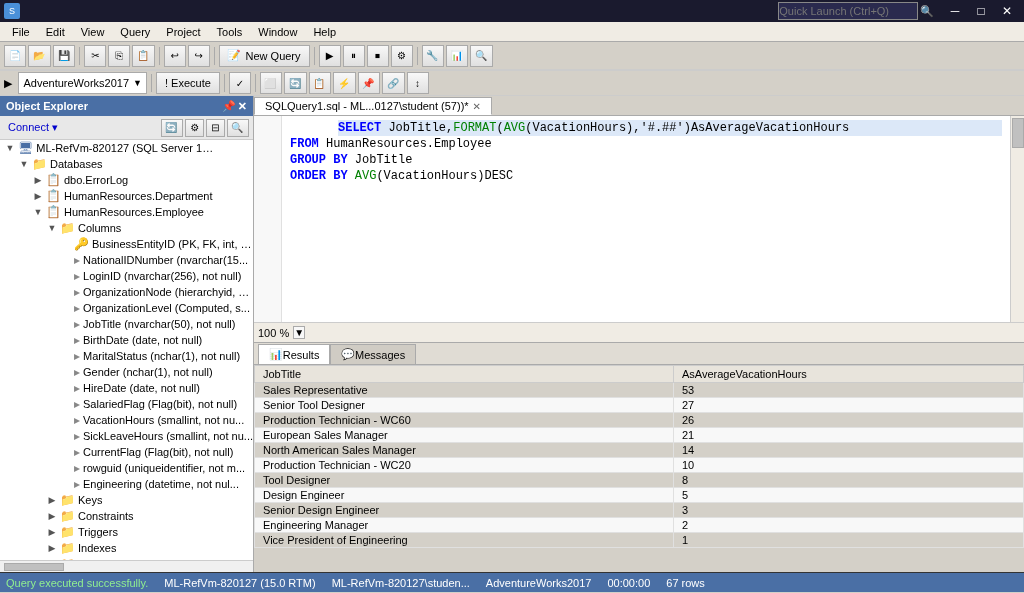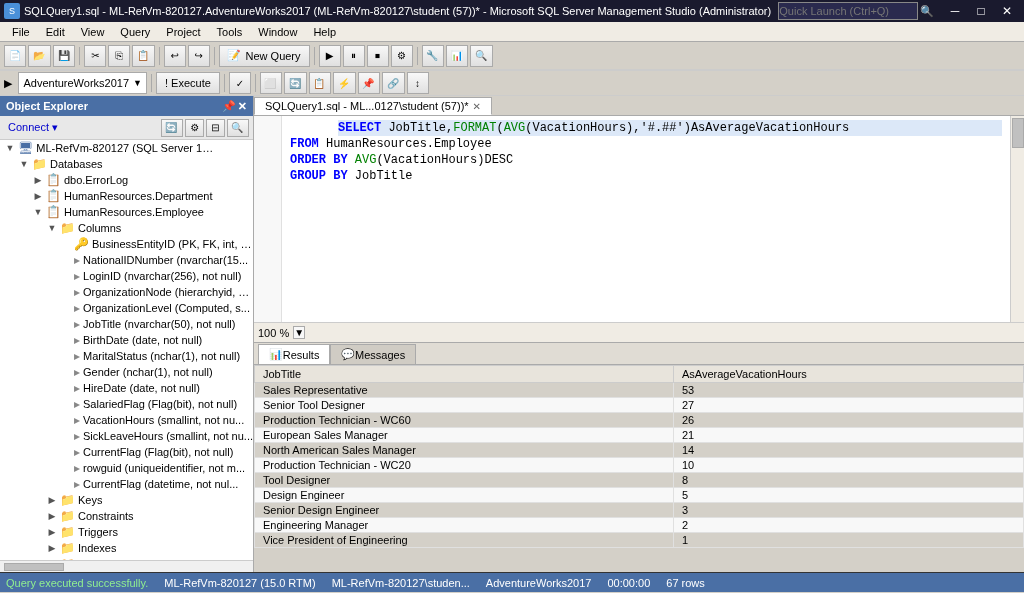--- a/index.html
+++ b/index.html
@@ -80,21 +80,20 @@
     #editor-container { display: flex; flex: 1; overflow: hidden; position: relative; }
     #line-numbers { width: 28px; background: #f8f8f8; border-right: 1px solid #e0e0e0; font-family: 'Courier New', monospace; font-size: 12px; color: #aaa; padding: 4px 2px; overflow: hidden; flex-shrink: 0; }
     .line-num { line-height: 16px; text-align: right; padding-right: 4px; }
   </style>
 </head>
 <body>
 
 <div id="title-bar">
   <div class="title-text">
     <div class="title-icon">S</div>
-    <span>SQLQuery1.sql - ML-RefVm-820127.AdventureWorks2017 (ML-RefVm-820127\student (57))* - Microsoft SQL Server Management Studio (Administrator)</span>
   </div>
   <div style="display:flex;align-items:center;gap:8px;">
     <div style="display:flex;align-items:center;gap:2px;">
       <input type="text" style="width: 140px; height: 18px; font-size: 11px; border: 1px solid rgb(136, 136, 136); background: rgb(42, 42, 78); color: white;" placeholder="Quick Launch (Ctrl+Q)">
       <span style="color:white;">🔍</span>
     </div>
     <div class="window-controls">
       <button class="win-btn">─</button>
       <button class="win-btn">□</button>
       <button class="win-btn close">✕</button>
@@ -283,21 +282,21 @@
           <span class="tree-label" style="overflow: hidden; text-overflow: ellipsis; white-space: nowrap; max-width: 180px;">CurrentFlag (Flag(bit), not null)</span>
         </div>
         <div class="tree-item" style="padding-left: 58px;">
           <span class="expand-icon"></span>
           <span style="font-size: 12px; margin-right: 3px; color: rgb(136, 136, 136);">▸</span>
           <span class="tree-label" style="overflow: hidden; text-overflow: ellipsis; white-space: nowrap; max-width: 180px;">rowguid (uniqueidentifier, not m...</span>
         </div>
         <div class="tree-item" style="padding-left: 58px;">
           <span class="expand-icon"></span>
           <span style="font-size: 12px; margin-right: 3px; color: rgb(136, 136, 136);">▸</span>
-          <span class="tree-label" style="overflow: hidden; text-overflow: ellipsis; white-space: nowrap; max-width: 180px;">CurrentFlag (datetime, not nul...</span>
+          <span class="tree-label" style="overflow: hidden; text-overflow: ellipsis; white-space: nowrap; max-width: 180px;">Engineering (datetime, not nul...</span>
         </div>
         <div class="tree-item" style="padding-left: 44px;">
           <span class="expand-icon">▶</span>
           <span style="font-size: 12px; margin-right: 3px; color: rgb(232, 160, 0);">📁</span>
           <span class="tree-label" style="overflow: hidden; text-overflow: ellipsis; white-space: nowrap; max-width: 180px;">Keys</span>
         </div>
         <div class="tree-item" style="padding-left: 44px;">
           <span class="expand-icon">▶</span>
           <span style="font-size: 12px; margin-right: 3px; color: rgb(232, 160, 0);">📁</span>
           <span class="tree-label" style="overflow: hidden; text-overflow: ellipsis; white-space: nowrap; max-width: 180px;">Constraints</span>
@@ -337,22 +336,22 @@
         <div style="display:flex;flex:1;min-height:0;">
           <div id="line-numbers">
           <div class="line-num"></div>
               <div class="line-num"></div>
               <div class="line-num"></div>
               <div class="line-num"></div>
             </div>
           <div id="editor-area" style="flex: 1 1 0%; padding: 4px 8px; font-family: &quot;Courier New&quot;, monospace; font-size: 12px; overflow: auto; height: 202px;">
           <div class="sql-line" style="background: rgb(220, 232, 248); margin-left: 48px;"><span style="color:#0000ff;font-weight:bold;">SELECT</span> JobTitle,<span style="color:#008000;">FORMAT</span>(<span style="color:#008000;">AVG</span>(VacationHours),'#.##')AsAverageVacationHours</div>
               <div class="sql-line"><span style="color:#0000ff;font-weight:bold;">FROM</span> HumanResources.Employee</div>
+              <div class="sql-line"><span style="color:#0000ff;font-weight:bold;">GROUP BY</span> JobTitle</div>
               <div class="sql-line"><span style="color:#0000ff;font-weight:bold;">ORDER BY</span> <span style="color:#008000;">AVG</span>(VacationHours)DESC</div>
-              <div class="sql-line"><span style="color:#0000ff;font-weight:bold;">GROUP BY</span> JobTitle</div>
             </div>
           <div style="width:14px;background:#f0ece4;border-left:1px solid #ccc;">
             <div style="width:12px;height:30px;background:#c0c0c0;border:1px solid #aaa;margin:2px auto;"></div>
           </div>
         </div>
 
         <div id="zoom-row">
           <span style="font-size:11px;">100 %</span>
           <button style="font-size:10px;border:1px solid #aaa;background:#f8f8f8;cursor:pointer;margin-left:4px;">▼</button>
         </div>

